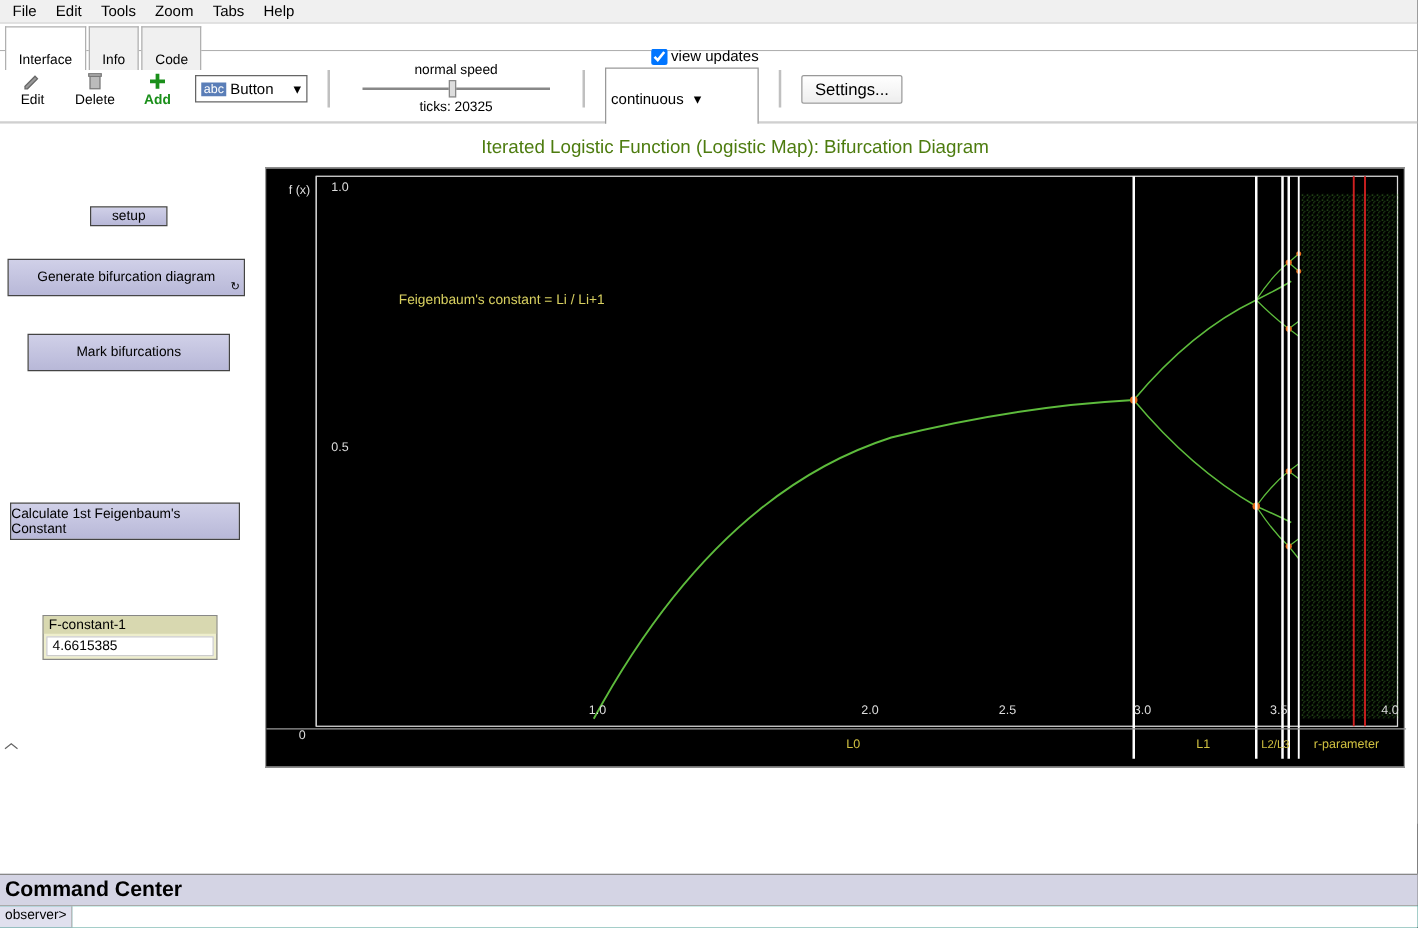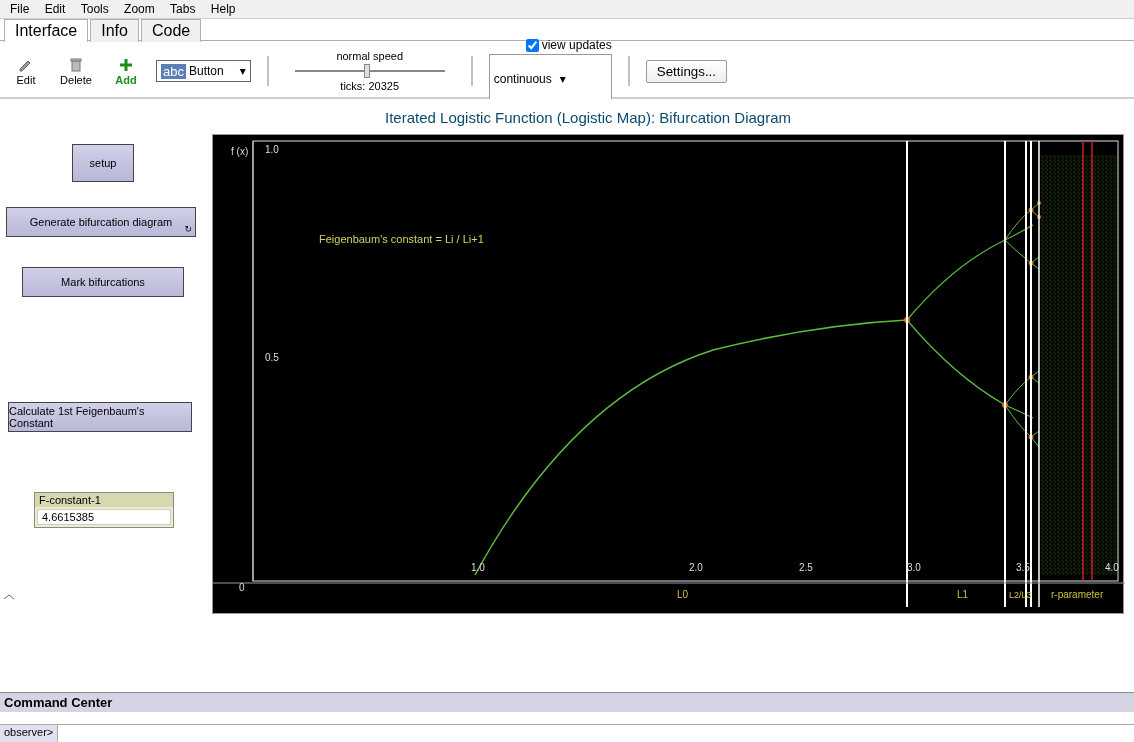--- a/index.html
+++ b/index.html
@@ -24,28 +24,28 @@
 .tabbar {
   background: #fff;
   padding: 0 4px;
   border-bottom: 1px solid #b0b0b0;
   display: flex;
   gap: 2px;
   height: 22px;
   align-items: flex-end;
 }
 .tab {
-  padding: 2px 10px 2px 10px;
+  padding: 20px 10px 2px 10px;
   border: 1px solid #b0b0b0;
   border-bottom: none;
   background: #f0f0f0;
   position: relative;
-  top: 2px;
+  top: 16px;
   cursor: pointer;
-  font-size: 16px;
+  font-size: 11px;
 }
 .tab.active {
   background: #fff;
   font-weight: normal;
 }
 .toolbar {
   background: #fff;
   border-bottom: 2px solid #d0d0d0;
   padding: 8px 6px 4px 6px;
   display: flex;
@@ -78,21 +78,21 @@
 .settingsbtn { border:1px solid #999; border-radius:2px; padding:3px 10px; background:linear-gradient(#fff,#eee); }
 .workspace {
   position: relative;
   width:1134px;
   height: 560px;
   background:#fff;
   overflow:hidden;
 }
 .charttitle {
   position:absolute; left:385px; top:10px;
-  color:#0c4a6e; font-size:15px; font-weight:500;
+  color:#4d7c0f; font-size:15px; font-weight:500;
 }
 .nlbtn {
   position:absolute;
   background: linear-gradient(#d0d0e8,#b8b8d8);
   border:1px solid #444;
   font-size:11px;
   display:flex; align-items:center; justify-content:center;
   cursor:pointer;
 }
 .monitor {
@@ -110,25 +110,25 @@
   width:912px; height:480px;
   background:#000;
   border:1px solid #999;
 }
 .cmdgrip {
   position:absolute; left:2px; bottom:58px;
   width:14px; height:8px;
 }
 .cmdgrip svg { display:block;}
 .cmdcenter {
-  position:absolute; left:0; bottom:30px; right:0;
+  position:absolute; left:0; bottom:18px; right:0;
   border-top:1px solid #888;
   background:#d4d4e4;
   padding:2px 4px;
-  font-size:13px;
+  font-size:17px;
   font-weight:bold;
 }
 .obsline {
   position:absolute; left:0; bottom:0; right:0; height:18px;
   border-top:1px solid #aaa;
   background:#14b8a6;
   display:flex;
 }
 .obsline .prompt {
   background:#e0e0ee;
@@ -178,21 +178,21 @@
   </div>
   <div class="tbtn">
     <div class="ic">
       <svg width="16" height="16">
           <path d="M8 2 V14 M2 8 H14" stroke="#1a8f1a" stroke-width="3"></path>
         </svg>
     </div>
     <span style="color:#1a8f1a;font-weight:bold">Add</span>
   </div>
   <div class="combo">
-    <span style="background:#5a7eb8;color:#fff;font-size:13px;padding:0 2px;margin-right:3px">abc</span>
+    <span style="background:#5a7eb8;color:#fff;font-size:10px;padding:0 2px;margin-right:3px">abc</span>
     <span>Button</span>
     <span style="margin-left:16px">▾</span>
   </div>
   <div class="vsep"></div>
   <div class="speedblock">
     <span>normal speed</span>
     <div class="slider">
       <div class="track"></div>
         <div class="thumb"></div>
     </div>
@@ -212,21 +212,21 @@
       <span>▾</span>
     </div>
   </div>
   <div class="vsep"></div>
   <button class="settingsbtn">Settings...</button>
 </div>
 
 <div class="workspace">
   <div class="charttitle">Iterated Logistic Function (Logistic Map): Bifurcation Diagram</div>
 
-  <div class="nlbtn" style="left:72px;top:45px;width:62px;height:38px">setup</div>
+  <div class="nlbtn" style="left:72px;top:66px;width:62px;height:16px">setup</div>
   <div class="nlbtn" style="left:22px;top:168px;width:162px;height:30px">Mark bifurcations</div>
   <div class="nlbtn" style="left:6px;top:108px;width:190px;height:30px">
     <span>Generate bifurcation diagram</span>
     <span style="position:absolute;right:3px;bottom:2px;font-size:9px">↻</span>
   </div>
   <div class="nlbtn" style="left:8px;top:303px;width:184px;height:30px">Calculate 1st Feigenbaum's Constant</div>
 
   <div class="monitor" style="left:34px;top:346px;width:140px">
     <div class="mtitle">F-constant-1</div>
     <div class="mval">4.6615385</div>

